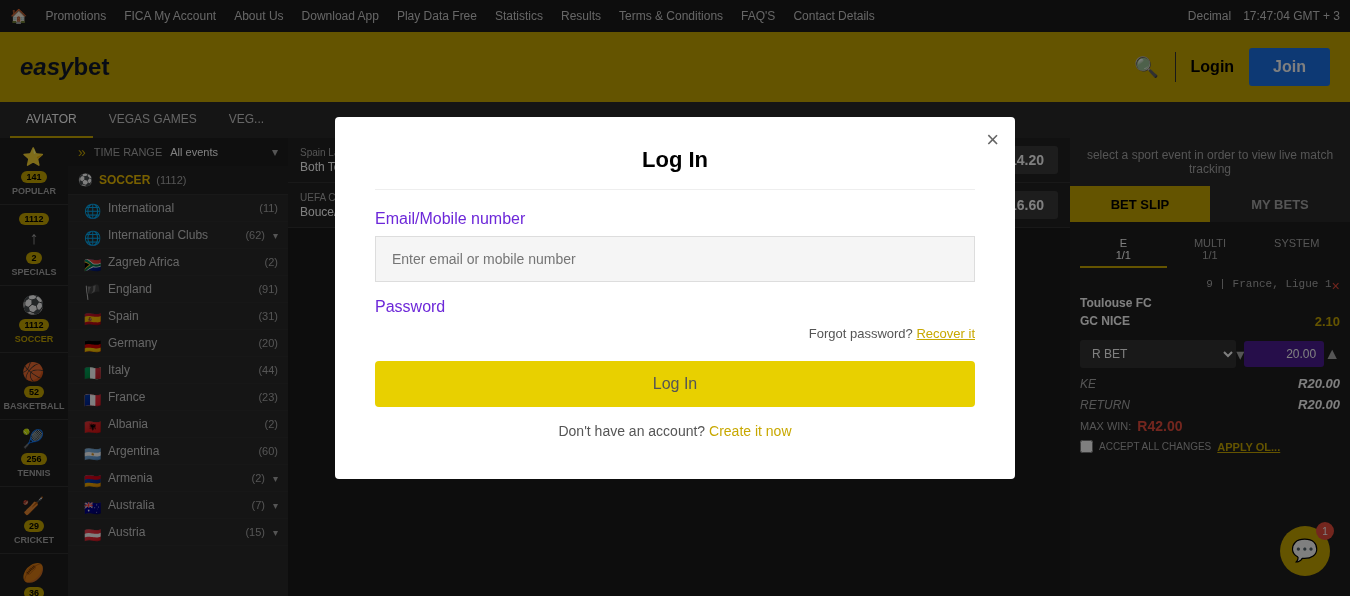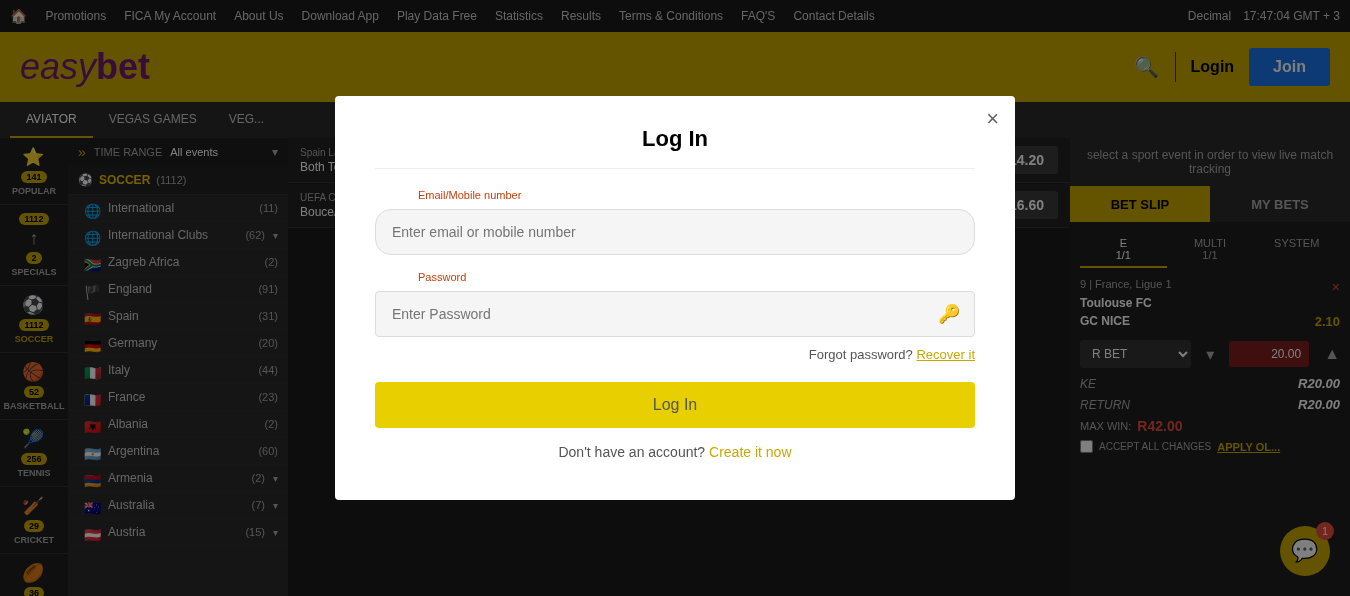--- a/index.html
+++ b/index.html
@@ -23,21 +23,21 @@
     .time-label { color: #ccc; font-size: 12px; }
 
     
     .header {
       background: #c8a800;
       height: 70px;
       display: flex;
       align-items: center;
       padding: 0 20px;
     }
-    .logo { font-size: 36px; font-weight: 400; color: #701a75; font-family: Arial, sans-serif; }
+    .logo { font-size: 24px; font-weight: 700; color: #0f172a; font-family: Arial, sans-serif; }
     .logo span.easy { font-style: italic; }
     .header-right { margin-left: auto; display: flex; align-items: center; gap: 15px; }
     .search-icon-btn { background: none; border: none; cursor: pointer; font-size: 20px; color: #333; }
     .divider-line { width: 1px; height: 30px; background: #333; }
     .login-btn { background: none; border: none; font-size: 16px; font-weight: bold; color: #000; cursor: pointer; text-align: right; }
     .join-btn { background: #1a73e8; color: #fff; border: none; padding: 10px 24px; font-size: 16px; font-weight: bold; cursor: pointer; border-radius: 3px; }
 
     
     .sub-nav {
       background: #2a2a2a;
@@ -192,35 +192,35 @@
       border-bottom: 2px solid transparent;
     }
     .bet-type-tab.active { color: #fff; border-bottom: 2px solid #c8a800; }
     .match-info { color: #aaa; font-size: 11px; margin-bottom: 6px; }
     .match-teams { color: #fff; font-size: 12px; font-weight: bold; margin-bottom: 4px; }
     .odd-value { color: #c8a800; font-size: 13px; font-weight: bold; }
     .close-bet { color: #e74c3c; cursor: pointer; font-size: 14px; float: right; }
     .bet-input-row {
       display: flex;
       align-items: center;
-      gap: 15px;
+      gap: 0;
       margin: 8px 0;
     }
     .bet-select {
       flex: 1;
       background: #333;
       color: #fff;
       border: none;
       padding: 6px 8px;
       font-size: 12px;
       border-radius: 3px;
     }
     .bet-amount-input {
       width: 80px;
-      background: #7f1d1d;
+      background: #4c1d95;
       color: #fff;
       border: none;
       padding: 6px 8px;
       font-size: 12px;
       border-radius: 3px;
       text-align: right;
     }
     .bet-arrow { color: #aaa; cursor: pointer; font-size: 16px; }
     .return-row {
       display: flex;
@@ -279,31 +279,30 @@
     }
     .modal-title {
       text-align: center;
       font-size: 22px;
       font-weight: bold;
       margin-bottom: 20px;
       padding-bottom: 16px;
       border-bottom: 1px solid #eee;
     }
     .modal-field-label {
-      font-size: 11px;
-      color: #c2410c;
+      font-size: 16px;
+      color: #6d28d9;
       margin-bottom: 8px;
       display: block;
-      margin-left: 43px;
     }
     .modal-input {
       width: 100%;
       padding: 14px 16px;
       border: 1px solid #ddd;
-      border-radius: 16px;
+      border-radius: 0;
       font-size: 14px;
       background: #f5f5f5;
       color: #999;
       margin-bottom: 16px;
       outline: none;
     }
     .password-wrapper {
       position: relative;
       margin-bottom: 8px;
     }
@@ -580,21 +579,21 @@
         </div>
         <div class="bet-type-tab">
           <div>MULTI</div>
           <div>1/1</div>
         </div>
         <div class="bet-type-tab">
           <div>SYSTEM</div>
         </div>
       </div>
 
-      <div style="display:flex;justify-content:space-between;align-items:center;">
+      <div style="display:flex;justify-content:flex-end;align-items:center;font-family:Liberation Mono, monospace;">
         <span class="match-info">9 | France, Ligue 1</span>
         <span class="close-bet">×</span>
       </div>
       <div class="match-teams">Toulouse FC</div>
       <div style="display:flex;justify-content:space-between;">
         <div class="match-teams">GC NICE</div>
         <div class="odd-value">2.10</div>
       </div>
 
       <div class="bet-input-row">
@@ -634,24 +633,20 @@
 
 <div class="modal-overlay">
   <div class="modal">
     <button class="modal-close">×</button>
     <div class="modal-title">Log In</div>
 
     <label class="modal-field-label">Email/Mobile number</label>
     <input class="modal-input" type="text" placeholder="Enter email or mobile number" style="">
 
     <label class="modal-field-label">Password</label>
-    <div class="password-wrapper">
-      <input type="password" placeholder="Enter Password" style="">
-      <span class="password-icon">🔑</span>
-    </div>
 
     <div class="forgot-row">
       <span>Forgot password?</span>
       <span class="recover-link">Recover it</span>
     </div>
 
     <button class="login-submit-btn">Log In</button>
 
     <div class="no-account-row">
       <span>Don't have an account?</span>

